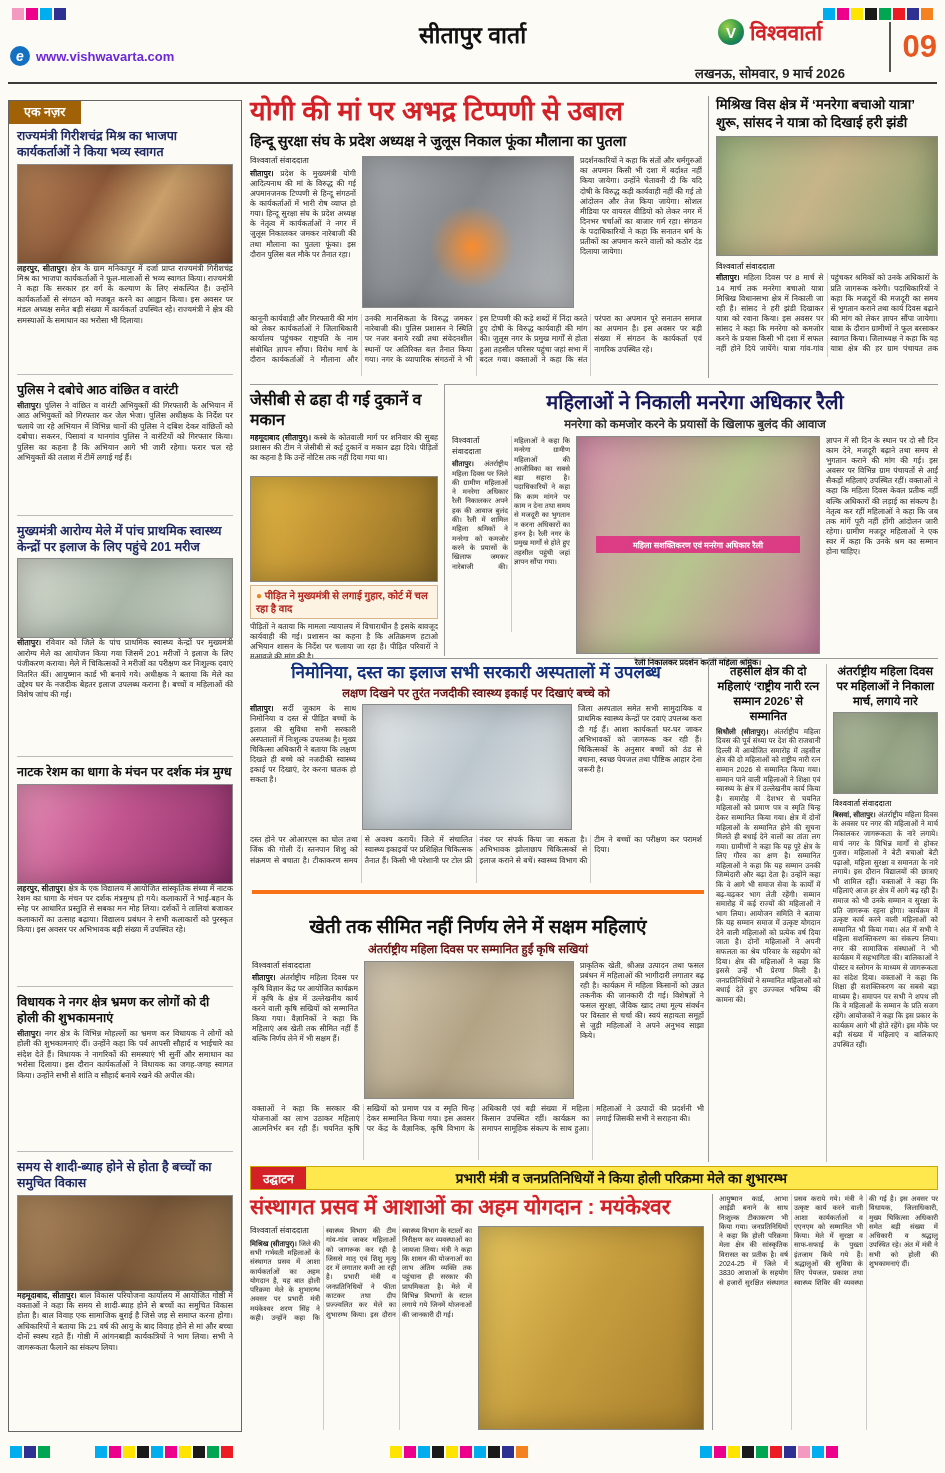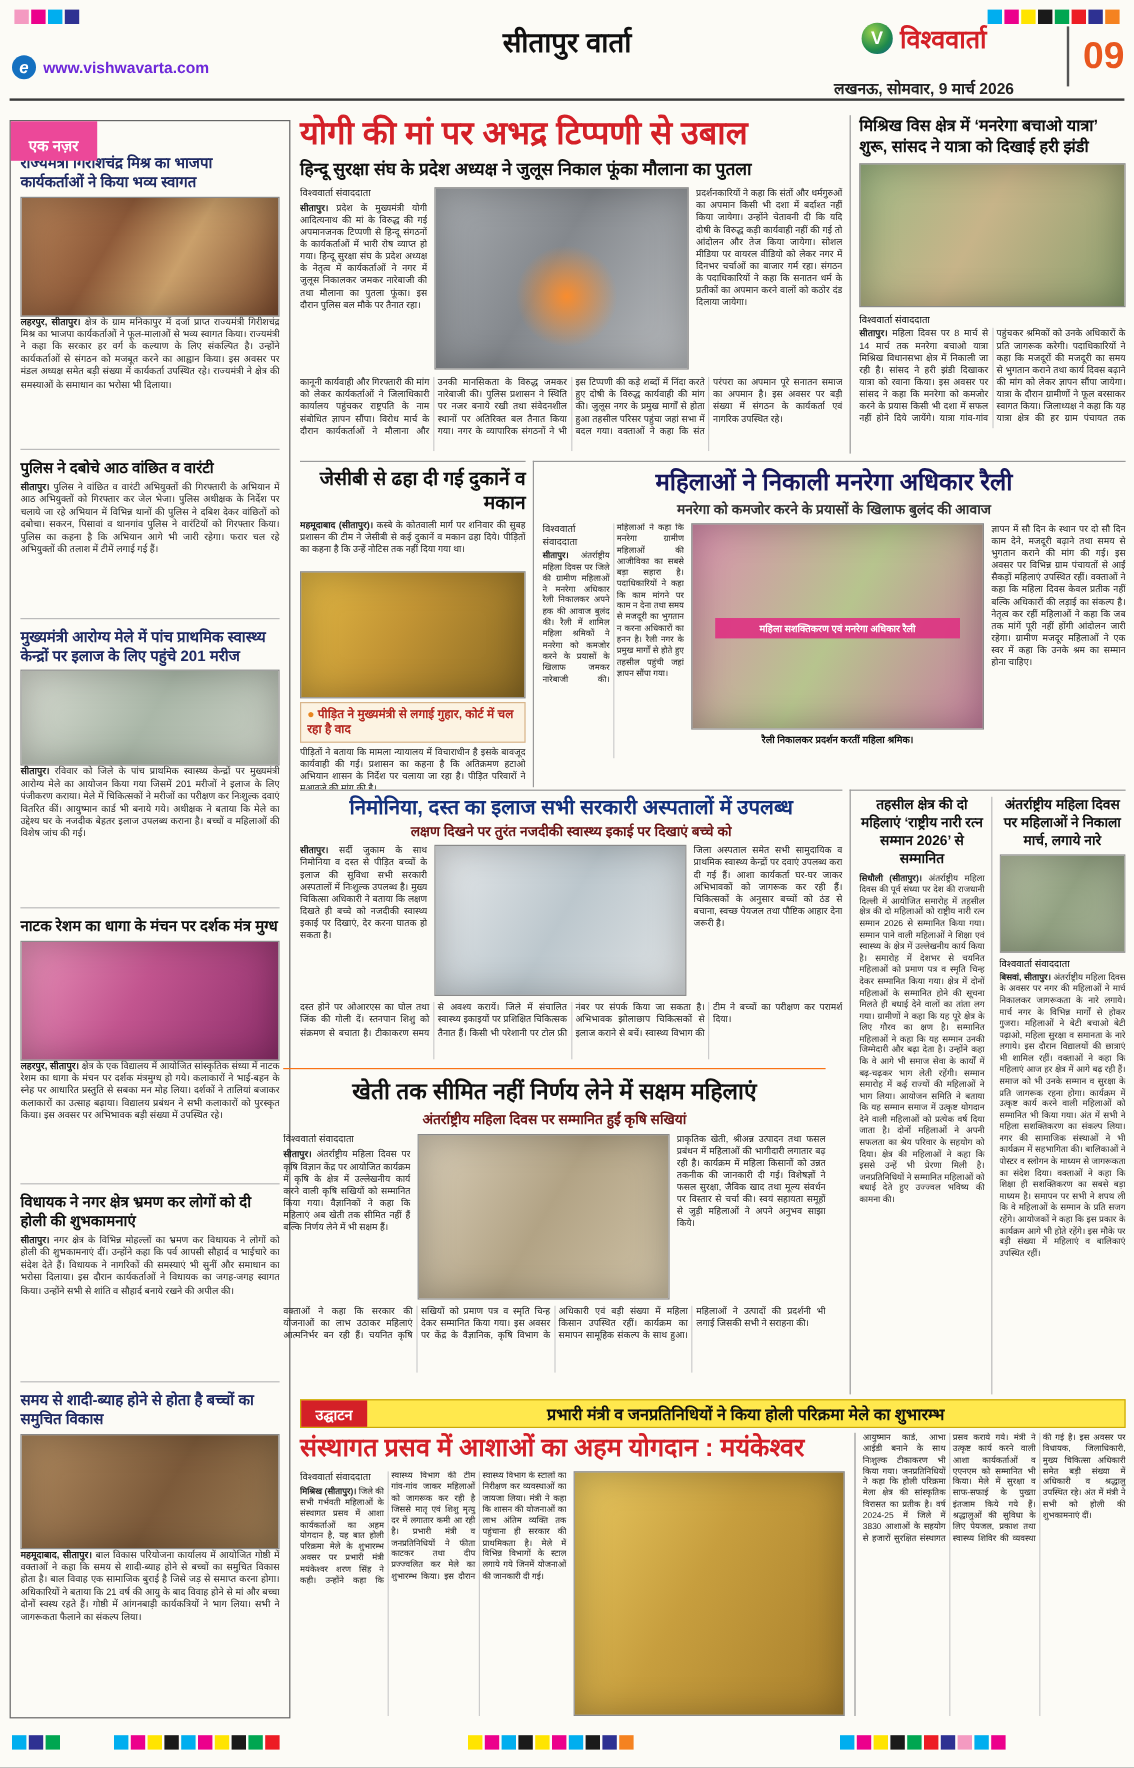--- a/index.html
+++ b/index.html
@@ -21,21 +21,21 @@
   .site-url{font-size:13px;font-weight:bold;color:#6d28d9}
   .mast-right{position:absolute;right:92px;top:2px}
   .brand-row{display:flex;align-items:center;gap:6px;justify-content:center}
   .brand-logo{width:26px;height:26px;border-radius:50%;background:radial-gradient(circle at 35% 30%,#9ad14b,#1f8a4c 60%,#0f5e8f);color:#fff;font-weight:bold;font-size:15px;display:flex;align-items:center;justify-content:center}
   .brand-name{font-size:21px;font-weight:bold;color:#d42027}
   .edition{font-size:13px;font-weight:bold;color:#222;margin-top:18px;text-align:center}
   .page-number{position:absolute;right:0;top:6px;height:50px;line-height:50px;font-size:31px;font-weight:bold;color:#e8571f;border-left:2.5px solid #555;padding-left:12px}
 
   
   .sidebar{position:absolute;left:8px;top:100px;width:234px;height:1332px;border:1.5px solid #666;padding:10px 8px 4px;overflow:hidden}
-  .sb-label{position:absolute;top:-1px;left:-1px;background:#ec4899;color:#fff;font-size:12.5px;font-weight:bold;padding:13px 16px 4px}
+  .sb-label{position:absolute;top:-1px;left:-1px;background:#a16207;color:#fff;font-size:12.5px;font-weight:bold;padding:3px 16px 4px}
   .sb-article{padding:7px 0 6px;border-top:1px solid #bbb}
   .sb-article.first{border-top:none;margin-top:15px;padding-top:2px}
   .sb-h{font-size:12.5px;font-weight:bold;line-height:1.3;color:#111;margin-bottom:3px}
   .sb-h.navy{color:#1f2a63}
   .sb-body{font-size:7.8px;line-height:1.34;text-align:justify;color:#1c1c1c;overflow:hidden}
 
   
   .sec{position:absolute}
   .row{display:flex;gap:6px}
   .bt{font-size:7.6px;line-height:1.33;text-align:justify;color:#1c1c1c;overflow:hidden}
@@ -63,21 +63,21 @@
   .lead{left:250px;top:96px;width:452px;height:284px}
   .lead-h{font-size:27px;line-height:1.12;color:#d42027;font-weight:bold}
   .lead-sub{font-size:14.5px;font-weight:bold;color:#101010;margin-top:4px}
 
   
   .yatra{left:708px;top:96px;width:230px;height:282px;border-left:1px solid #999;padding-left:7px}
   .h-md{font-size:13.5px;font-weight:bold;line-height:1.35;color:#101010}
 
   
   .jcb{left:250px;top:384px;width:188px;height:272px;border-top:1px solid #999;padding-top:5px}
-  .jcb-h{font-size:16px;font-weight:bold;line-height:1.25;color:#101010;text-align:right}
+  .jcb-h{font-size:16px;font-weight:bold;line-height:1.25;color:#101010;text-align:left}
   .quote-box{border:1px solid #d8b58b;background:#fcf3e2;padding:3px 5px;font-size:10px;font-weight:bold;color:#b3261e;line-height:1.3;margin:3px 0}
   .qdot{color:#e8861f}
 
   
   .rally{left:444px;top:384px;width:494px;height:272px;border-top:1px solid #999;border-left:1px solid #999;padding:5px 0 0 7px}
   .rally-h{font-size:20px;font-weight:bold;color:#17175c;text-align:center;line-height:1.2}
   .subline{font-size:11.5px;font-weight:bold;color:#333;text-align:center;margin-top:2px}
   .photo-banner{position:absolute;left:8%;right:8%;top:46%;background:rgba(222,49,130,.9);color:#fff;font-size:8px;font-weight:bold;text-align:center;padding:3px 2px}
 
   
@@ -85,21 +85,21 @@
   .pneu-h{font-size:17px;font-weight:bold;color:#14317d;text-align:center;line-height:1.2}
   .subline.maroon{color:#6b1414}
 
   
   .rightduo{left:708px;top:658px;width:230px;height:504px;border-left:1px solid #999;border-top:1px solid #999;padding:5px 0 0 7px;display:flex;gap:6px}
   .duo-col{width:108px;overflow:hidden}
   .duo-col.first{border-right:1px solid #bbb;padding-right:5px;width:113px}
   .duo-h{font-size:11.5px;font-weight:bold;line-height:1.3;color:#101010;margin-bottom:3px;text-align:center}
 
   
-  .farm{left:236px;top:890px;width:452px;height:272px;border-top:1px solid #f97316;padding-top:9px}
+  .farm{left:252px;top:890px;width:452px;height:272px;border-top:4px solid #f97316;padding-top:22px}
   .farm-h{font-size:19px;font-weight:bold;color:#111;text-align:center;line-height:1.2}
 
   
   .banner{left:250px;top:1166px;width:688px;height:24px;background:#ffe84d;display:flex;align-items:stretch;border:1px solid #caa80a}
   .banner-label{background:#d42027;color:#fff;font-weight:bold;font-size:12px;padding:0 12px;display:flex;align-items:center}
   .banner-text{flex:1;display:flex;align-items:center;justify-content:center;font-size:13.5px;font-weight:bold;color:#101010}
 
   
   .birth{left:250px;top:1194px;width:688px;height:238px}
   .birth-h{font-size:21px;font-weight:bold;color:#d42027;width:452px;line-height:1.2}
@@ -218,21 +218,21 @@
 
   <section class="sec rally">
     <h2 class="rally-h">महिलाओं ने निकाली मनरेगा अधिकार रैली</h2>
     <div class="subline">मनरेगा को कमजोर करने के प्रयासों के खिलाफ बुलंद की आवाज</div>
     <div class="row" style="margin-top:5px">
       <div class="bt colrule" style="width:118px;height:196px;column-count:2;column-gap:6px;font-size:7px">
         <div class="reporter">विश्ववार्ता संवाददाता</div>
         <b class="dl">सीतापुर।</b> <span>अंतर्राष्ट्रीय महिला दिवस पर जिले की ग्रामीण महिलाओं ने मनरेगा अधिकार रैली निकालकर अपने हक की आवाज बुलंद की। रैली में शामिल महिला श्रमिकों ने मनरेगा को कमजोर करने के प्रयासों के खिलाफ जमकर नारेबाजी की। महिलाओं ने कहा कि मनरेगा ग्रामीण महिलाओं की आजीविका का सबसे बड़ा सहारा है। पदाधिकारियों ने कहा कि काम मांगने पर काम न देना तथा समय से मजदूरी का भुगतान न करना अधिकारों का हनन है। रैली नगर के प्रमुख मार्गों से होते हुए तहसील पहुंची जहां ज्ञापन सौंपा गया।</span>
       </div>
       <div style="width:244px">
-        <div class="ph ph-rally" style="width:100%;height:172px;position:relative">
+        <div class="ph ph-rally" style="width:100%;height:218px;position:relative">
           <div class="photo-banner">महिला सशक्तिकरण एवं मनरेगा अधिकार रैली</div>
         </div>
         <div class="caption">रैली निकालकर प्रदर्शन करतीं महिला श्रमिक।</div>
       </div>
       <div class="bt" style="flex:1;height:196px">ज्ञापन में सौ दिन के स्थान पर दो सौ दिन काम देने, मजदूरी बढ़ाने तथा समय से भुगतान कराने की मांग की गई। इस अवसर पर विभिन्न ग्राम पंचायतों से आईं सैकड़ों महिलाएं उपस्थित रहीं। वक्ताओं ने कहा कि महिला दिवस केवल प्रतीक नहीं बल्कि अधिकारों की लड़ाई का संकल्प है। नेतृत्व कर रहीं महिलाओं ने कहा कि जब तक मांगें पूरी नहीं होंगी आंदोलन जारी रहेगा। ग्रामीण मजदूर महिलाओं ने एक स्वर में कहा कि उनके श्रम का सम्मान होना चाहिए।</div>
     </div>
   </section>
 
   <section class="sec pneu">
     <h2 class="pneu-h">निमोनिया, दस्त का इलाज सभी सरकारी अस्पतालों में उपलब्ध</h2>

